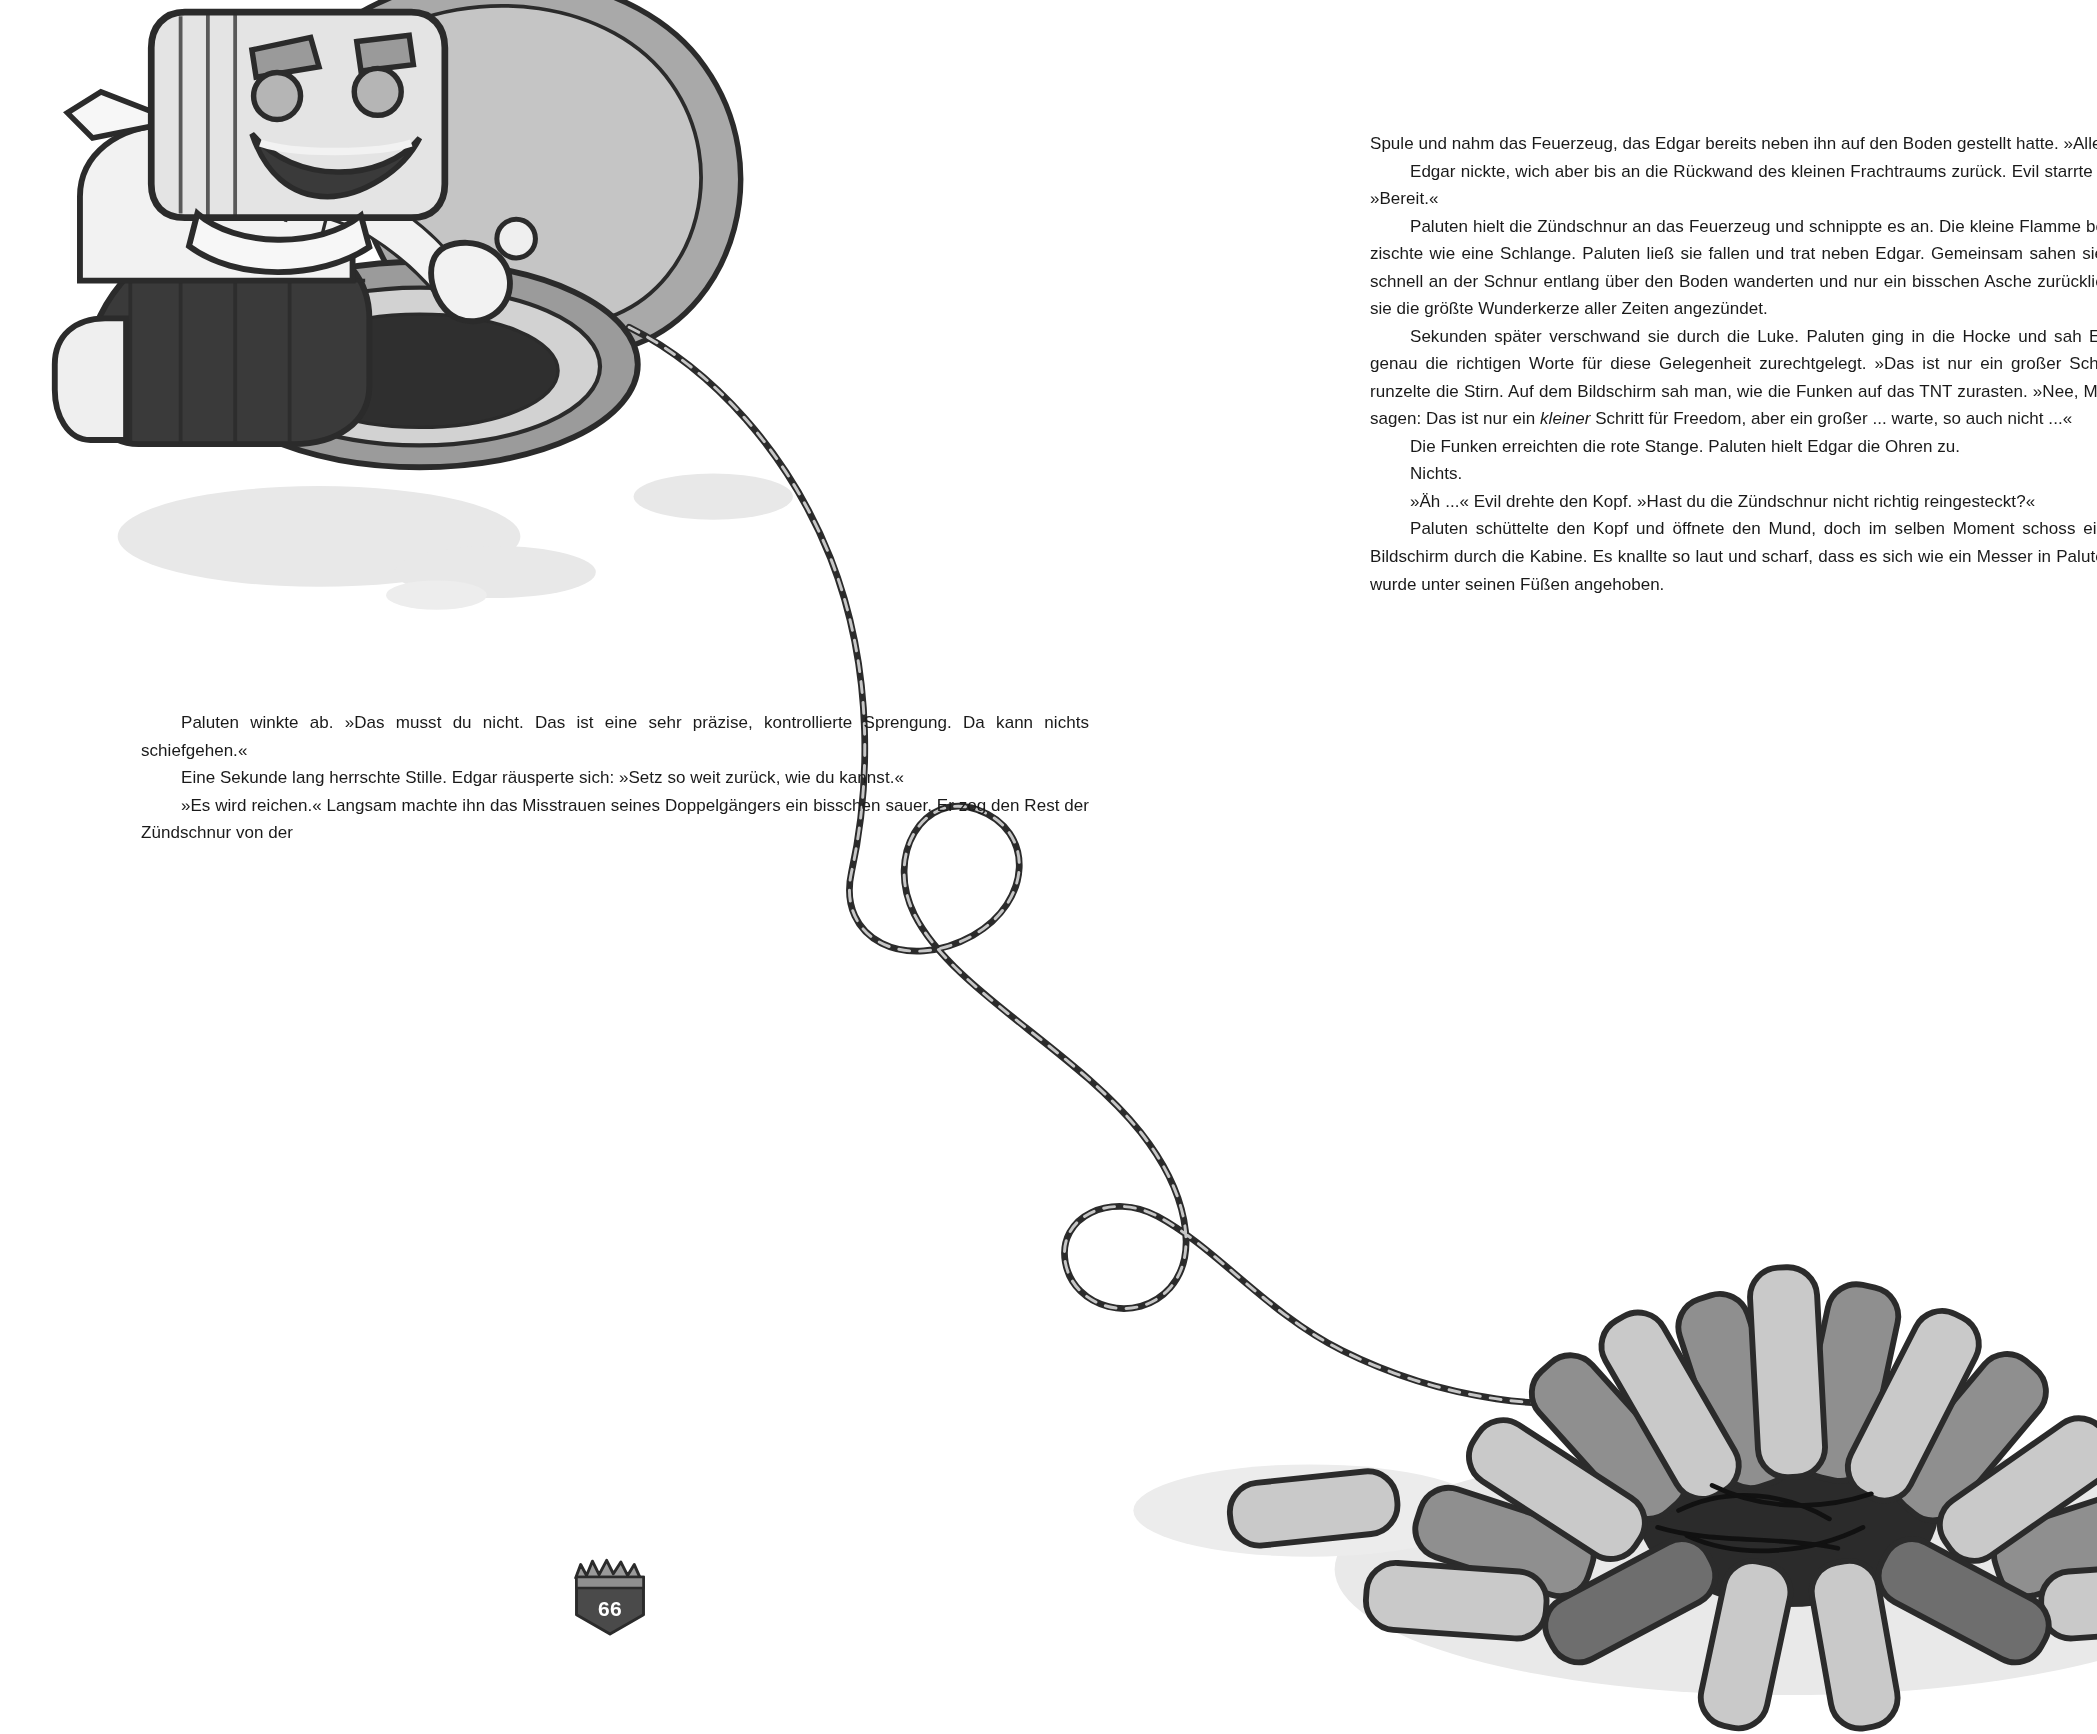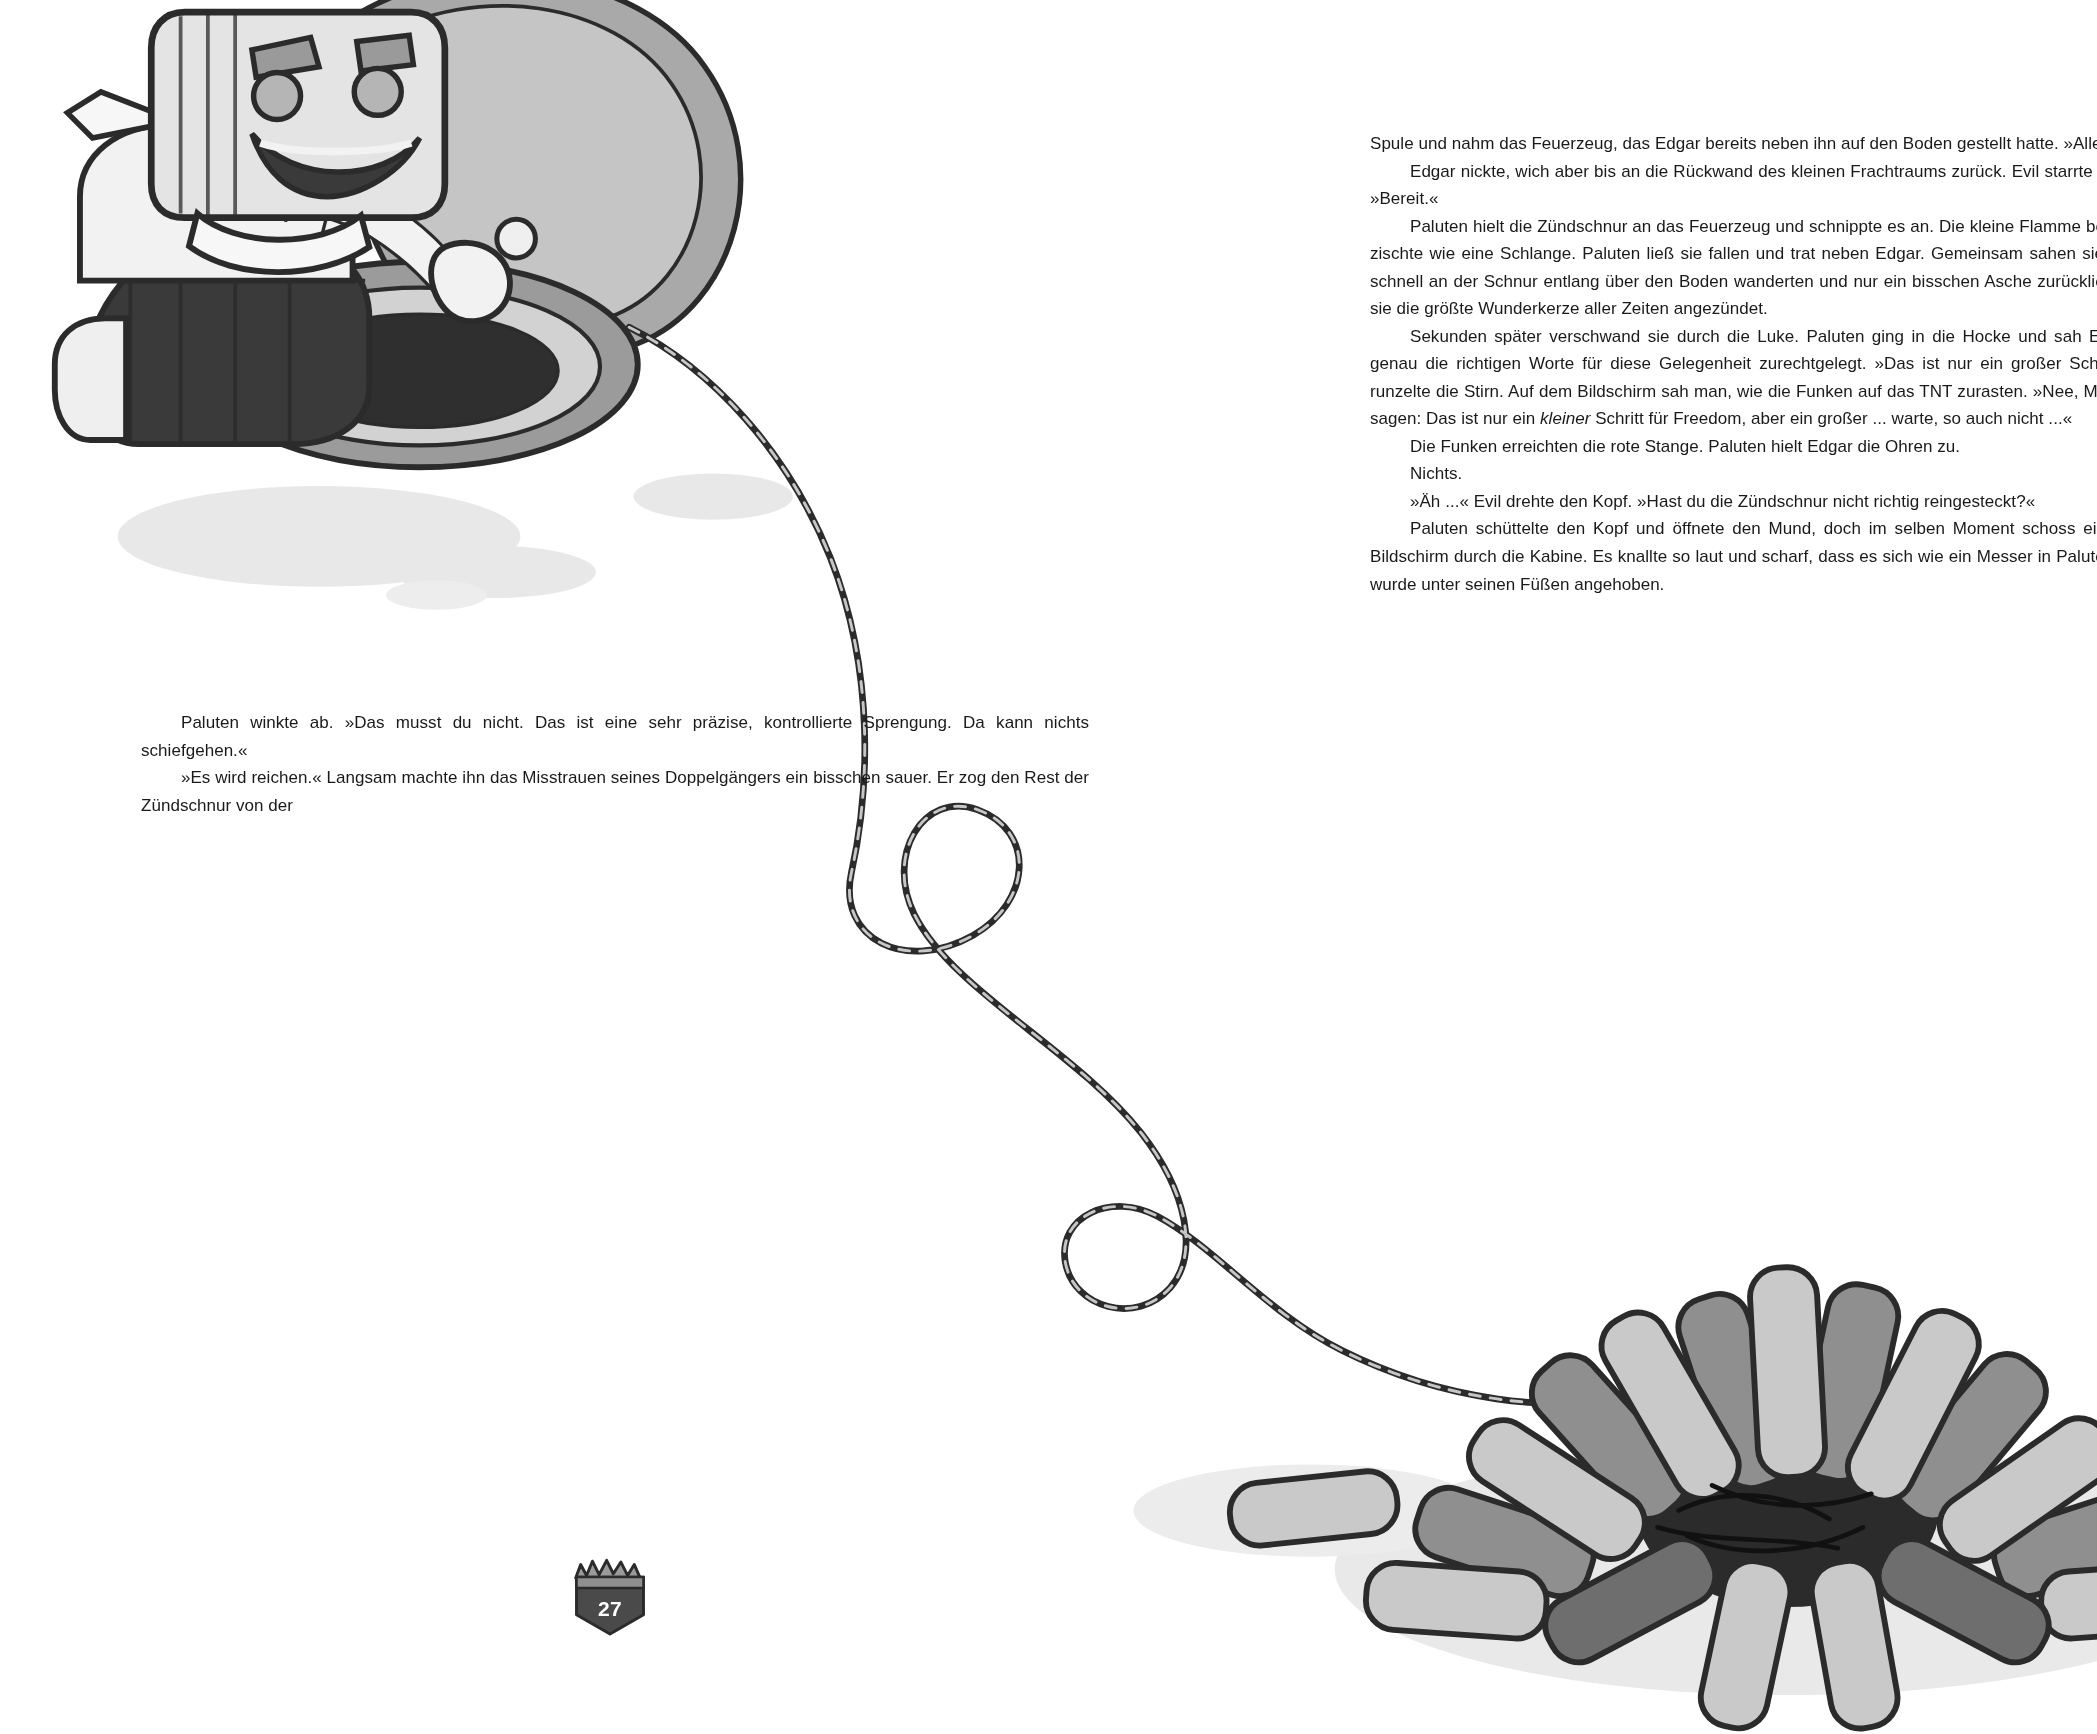--- a/index.html
+++ b/index.html
@@ -198,20 +198,21 @@
     </g>
 
     <g stroke="#2b2b2b" stroke-width="14">
       <rect x="230" y="620" width="400" height="150" rx="70" fill="#c9c9c9" transform="rotate(-6 430 695)"></rect>
       <rect x="2620" y="560" width="400" height="150" rx="70" fill="#8f8f8f" transform="rotate(8 2820 635)"></rect>
     </g>
   </svg>
 
   <div class="column" id="col-left">
       <p>Paluten winkte ab. »Das musst du nicht. Das ist eine sehr präzise, kontrollierte Sprengung. Da kann nichts schiefgehen.«</p>
+      <p>Eine Sekunde lang herrschte Stille. Edgar räusperte sich: »Setz so weit zurück, wie du kannst.«</p>
       <p>»Es wird reichen.« Langsam machte ihn das Misstrauen seines Doppelgängers ein bisschen sauer. Er zog den Rest der Zündschnur von der</p>
     </div>
 
   <div class="column" id="col-right">
       <p class="noindent">Spule und nahm das Feuerzeug, das Edgar bereits neben ihn auf den Boden gestellt hatte. »Alle bereit?«</p>
       <p>Edgar nickte, wich aber bis an die Rückwand des kleinen Frachtraums zurück. Evil starrte konzentriert auf den Monitor. »Bereit.«</p>
       <p>Paluten hielt die Zündschnur an das Feuerzeug und schnippte es an. Die kleine Flamme berührte die Schnur, die sofort zischte wie eine Schlange. Paluten ließ sie fallen und trat neben Edgar. Gemeinsam sahen sie zu, wie die Funken rasend schnell an der Schnur entlang über den Boden wanderten und nur ein bisschen Asche zurückließen. Es sah aus, als hätten sie die größte Wunderkerze aller Zeiten angezündet.</p>
       <p>Sekunden später verschwand sie durch die Luke. Paluten ging in die Hocke und sah Edgar stolz an. Er hatte sich genau die richtigen Worte für diese Gelegenheit zurechtgelegt. »Das ist nur ein großer Schritt für uns, aber ein ...« Er runzelte die Stirn. Auf dem Bildschirm sah man, wie die Funken auf das TNT zurasten. »Nee, Moment, ich wollte das anders sagen: Das ist nur ein <em>kleiner</em> Schritt für Freedom, aber ein großer ... warte, so auch nicht ...«</p>
       <p>Die Funken erreichten die rote Stange. Paluten hielt Edgar die Ohren zu.</p>
       <p>Nichts.</p>
@@ -220,17 +221,17 @@
     </div>
 
   <div id="folio">
     <svg viewBox="0 0 200 215" width="84" height="90" xmlns="http://www.w3.org/2000/svg">
 
       <path d="M18 62 L30 30 L44 56 L58 22 L74 54 L92 20 L108 52 L126 24 L142 56 L158 30 L172 62 Z" fill="#9a9a9a" stroke="#2b2b2b" stroke-width="7" stroke-linejoin="round"></path>
 
       <path d="M20 60 L180 60 L180 150 L100 196 L20 150 Z" fill="#4a4a4a" stroke="#2b2b2b" stroke-width="7" stroke-linejoin="round"></path>
       <path d="M20 60 L180 60 L180 86 L20 86 Z" fill="#8f8f8f" stroke="#2b2b2b" stroke-width="6"></path>
     </svg>
-    <div class="num">27</div>
+    <div class="num">66</div>
   </div>
 
 </div>
 
 
 </body></html>

